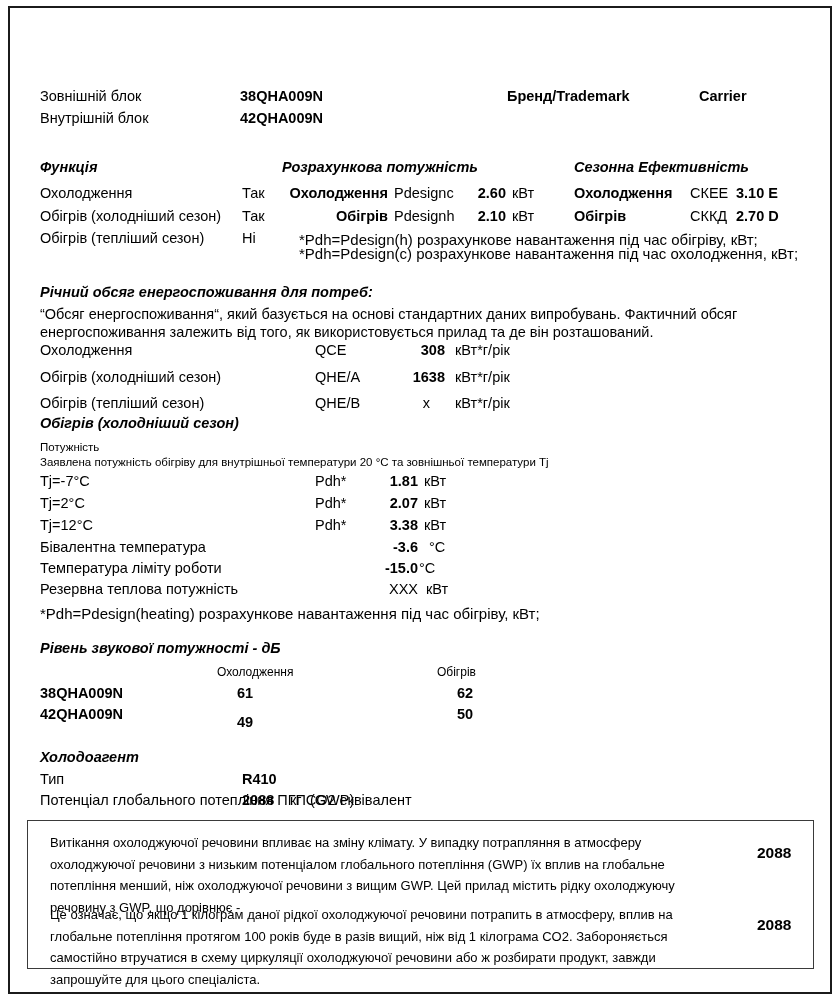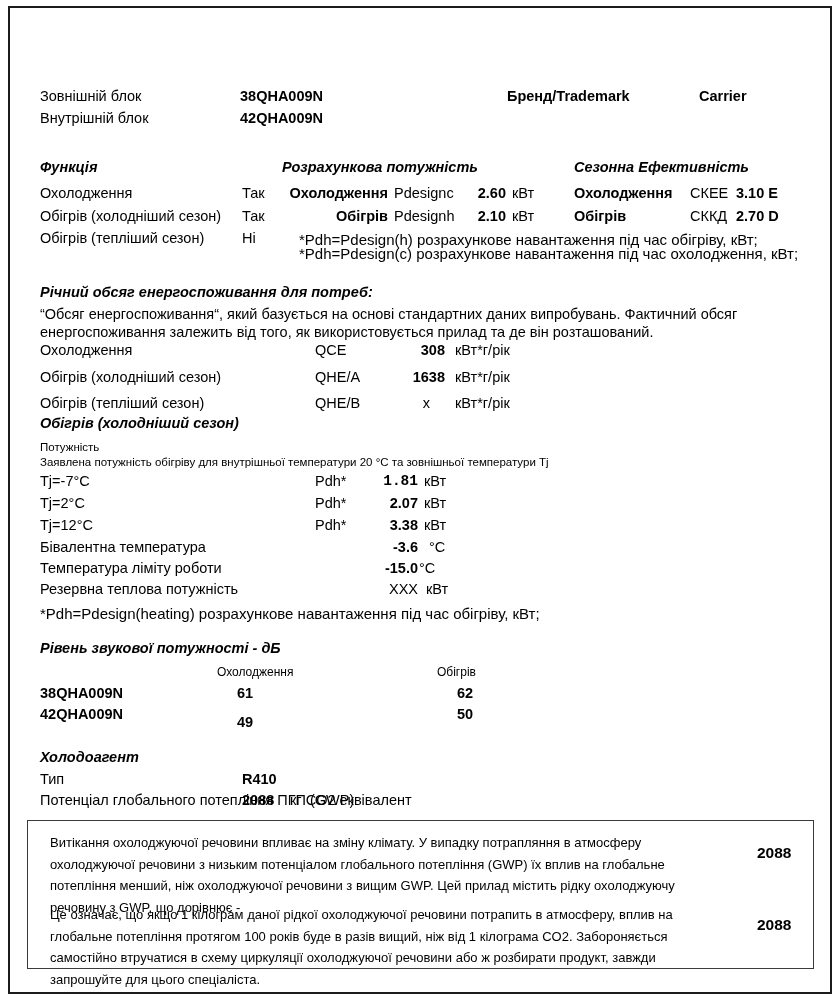--- a/index.html
+++ b/index.html
@@ -89,21 +89,21 @@
     <span class="cell" style="left:445px;top:387px;">кВт*г/рік</span>
   </div>
 
   <div>
     <span class="cell b t15" style="left:30px;top:407px;">Обігрів (холодніший сезон)</span>
     <span class="abs t11" style="left:30px;top:433px;">Потужність</span>
     <span class="abs t11" style="left:30px;top:448px;">Заявлена потужність обігріву для внутрішньої температури 20 °C та зовнішньої температури Tj</span>
 
     <span class="cell" style="left:30px;top:465px;">Tj=-7°C</span>
     <span class="cell" style="left:305px;top:465px;">Pdh*</span>
-    <span class="cell b right" style="left:340px;top:465px;width:68px;font-family:Liberation Mono, monospace;">1.81</span>
+    <span class="cell b right" style="left:340px;top:465px;width:68px;">1.81</span>
     <span class="cell" style="left:414px;top:465px;">кВт</span>
 
     <span class="cell" style="left:30px;top:487px;">Tj=2°C</span>
     <span class="cell" style="left:305px;top:487px;">Pdh*</span>
     <span class="cell b right" style="left:340px;top:487px;width:68px;">2.07</span>
     <span class="cell" style="left:414px;top:487px;">кВт</span>
 
     <span class="cell" style="left:30px;top:509px;">Tj=12°C</span>
     <span class="cell" style="left:305px;top:509px;">Pdh*</span>
     <span class="cell b right" style="left:340px;top:509px;width:68px;">3.38</span>

